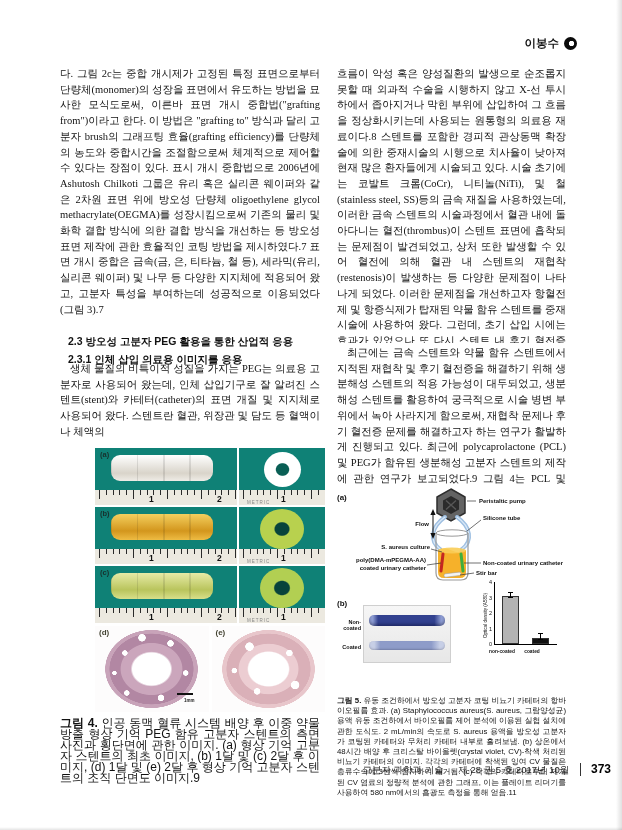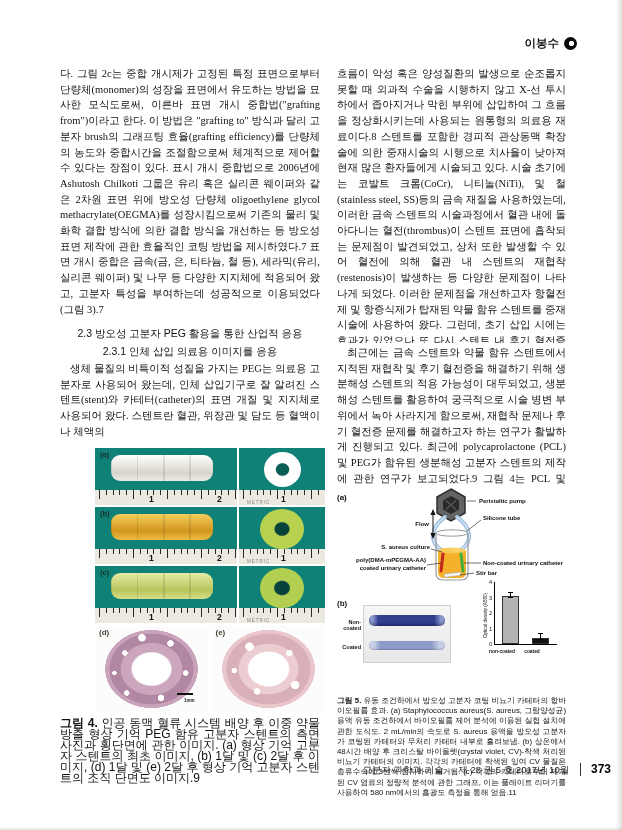--- a/index.html
+++ b/index.html
@@ -16,22 +16,22 @@
   .author-icon{width:13px;height:13px;border-radius:50%;
         background:radial-gradient(circle at 58% 50%, #fff 0 2.4px, #0a0a0a 3px);}
 
   
   .col{position:absolute;top:66px;}
   .col-left{left:60px;width:260px;}
   .col-right{left:337px;width:229px;}
   .bodytxt{position:absolute;margin:0;font-size:10.5px;line-height:15.7px;text-align:justify;
         overflow:hidden;width:100%;}
   .indent{text-indent:10px;}
-  .sec-h{position:absolute;margin:0;font-family:"Liberation Sans",sans-serif;
-        font-size:10.5px;font-weight:400;line-height:17px;width:100%;text-align:center;}
+  .sec-h{position:absolute;margin:8px;font-family:"Liberation Sans",sans-serif;
+        font-size:10.5px;font-weight:700;line-height:17px;width:100%;}
 
   
   .fig4{position:absolute;left:35px;top:382px;width:230px;height:264px;}
   .f4row{position:absolute;left:0;width:230px;height:57px;display:flex;gap:2px;}
   .f4cell{position:relative;background:#0f8176;overflow:hidden;}
   .f4cell.side{width:142px;}
   .f4cell.cross{width:86px;}
   .plabel{position:absolute;top:2px;left:5px;font-family:"Liberation Sans",sans-serif;
         font-size:7.5px;font-weight:700;color:rgba(25,34,32,0.85);z-index:3;}
   .cyl{position:absolute;left:16px;top:7px;width:102px;height:26px;border-radius:9px;}

